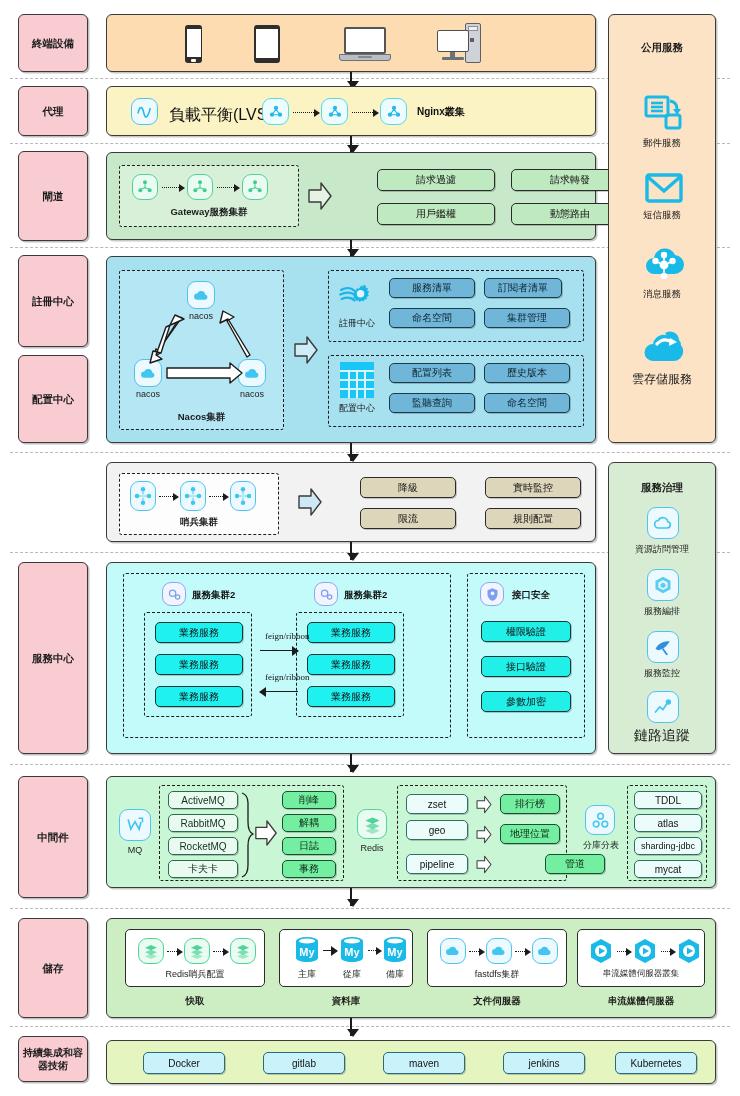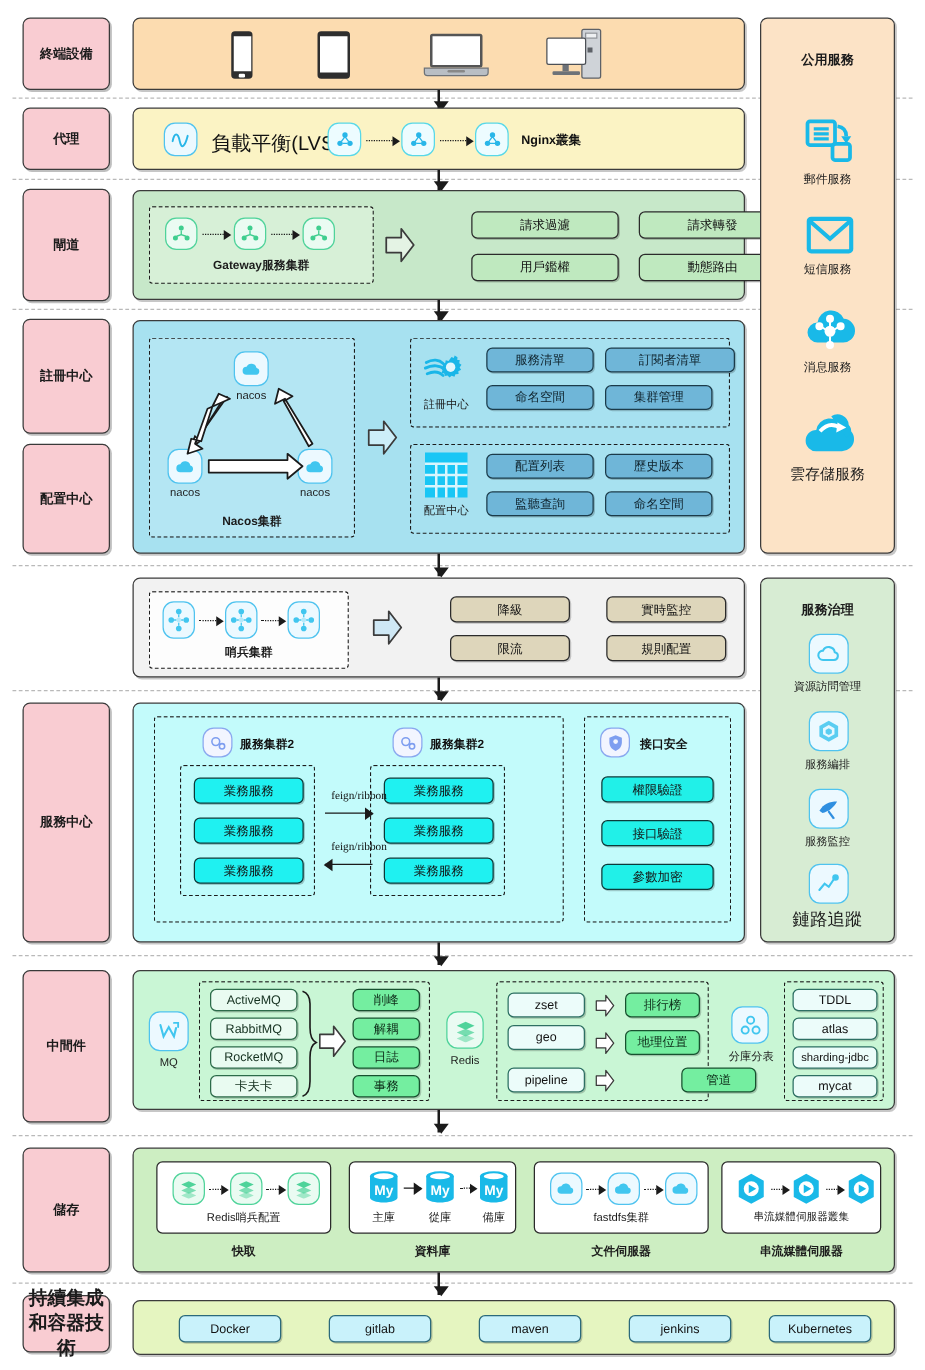--- a/index.html
+++ b/index.html
@@ -13,21 +13,21 @@
   
   .abs { position:absolute; }
 
   
   .layer-label {
     background:#f9ccd2; border:1.5px solid #3a3a3a; border-radius:6px;
     display:flex; align-items:center; justify-content:center; text-align:center;
     font-size:10.5px; font-weight:bold; color:#1b1b1b; line-height:1.35;
     box-shadow:1.5px 1.5px 0 rgba(0,0,0,.25);
   }
-  .layer-label.small { font-size:15px; }
+  .layer-label.small { font-size:10px; }
 
   
   .panel { border:1.5px solid #3b3b3b; border-radius:6px;
            box-shadow:1.5px 1.5px 0 rgba(0,0,0,.22); position:absolute; }
   .p-orange { background:#fcdcb0; }
   .p-yellow { background:#fbf3c4; }
   .p-green  { background:#c7e8c9; }
   .p-blue   { background:#a7e1f0; }
   .p-gray   { background:#f2f2f2; }
   .p-cyan   { background:#c3fbfb; }
@@ -306,21 +306,21 @@
           <path d="M31 10l2.4 1.2.9-2.6 3 1.9-.2 2.8 2.6.1-.5 3.5 2.4 1.5-2 2.9 1.6 2.3-3 1.8.3 2.8-3.4.4-1 2.6-3.1-1.1-2.1 1.9-2.2-2.2-2.8.7-.7-2.9-2.8-.7 1-2.9-2-2.3 2.4-1.9-.6-2.8 3-.5.6-2.8 3 .6 1.7-2.4z"></path>
           <circle cx="30" cy="21" r="5" fill="#e0f6fd"></circle>
           <path d="M4 16c7-4 14-3 18 1M3 22c8-4 16-3 20 1M5 28c7-3 13-2 17 2" stroke="#1ab6e8" stroke-width="3" fill="none" stroke-linecap="round"></path>
         </svg>
       </div>
       <div class="cap" style="left:0;top:46px;width:56px;">註冊中心</div>
 
       <div class="chip chip-blue" style="left:60px;top:7px;width:86px;height:20px;">
           <span>服務清單</span>
         </div>
-      <div class="chip chip-blue" style="left:155px;top:7px;width:104px;height:20px;">
+      <div class="chip chip-blue" style="left:155px;top:7px;width:78px;height:20px;">
           <span>訂閱者清單</span>
         </div>
       <div class="chip chip-blue" style="left:60px;top:37px;width:86px;height:20px;">
           <span>命名空間</span>
         </div>
       <div class="chip chip-blue" style="left:155px;top:37px;width:86px;height:20px;">
           <span>集群管理</span>
         </div>
     </div>
 

